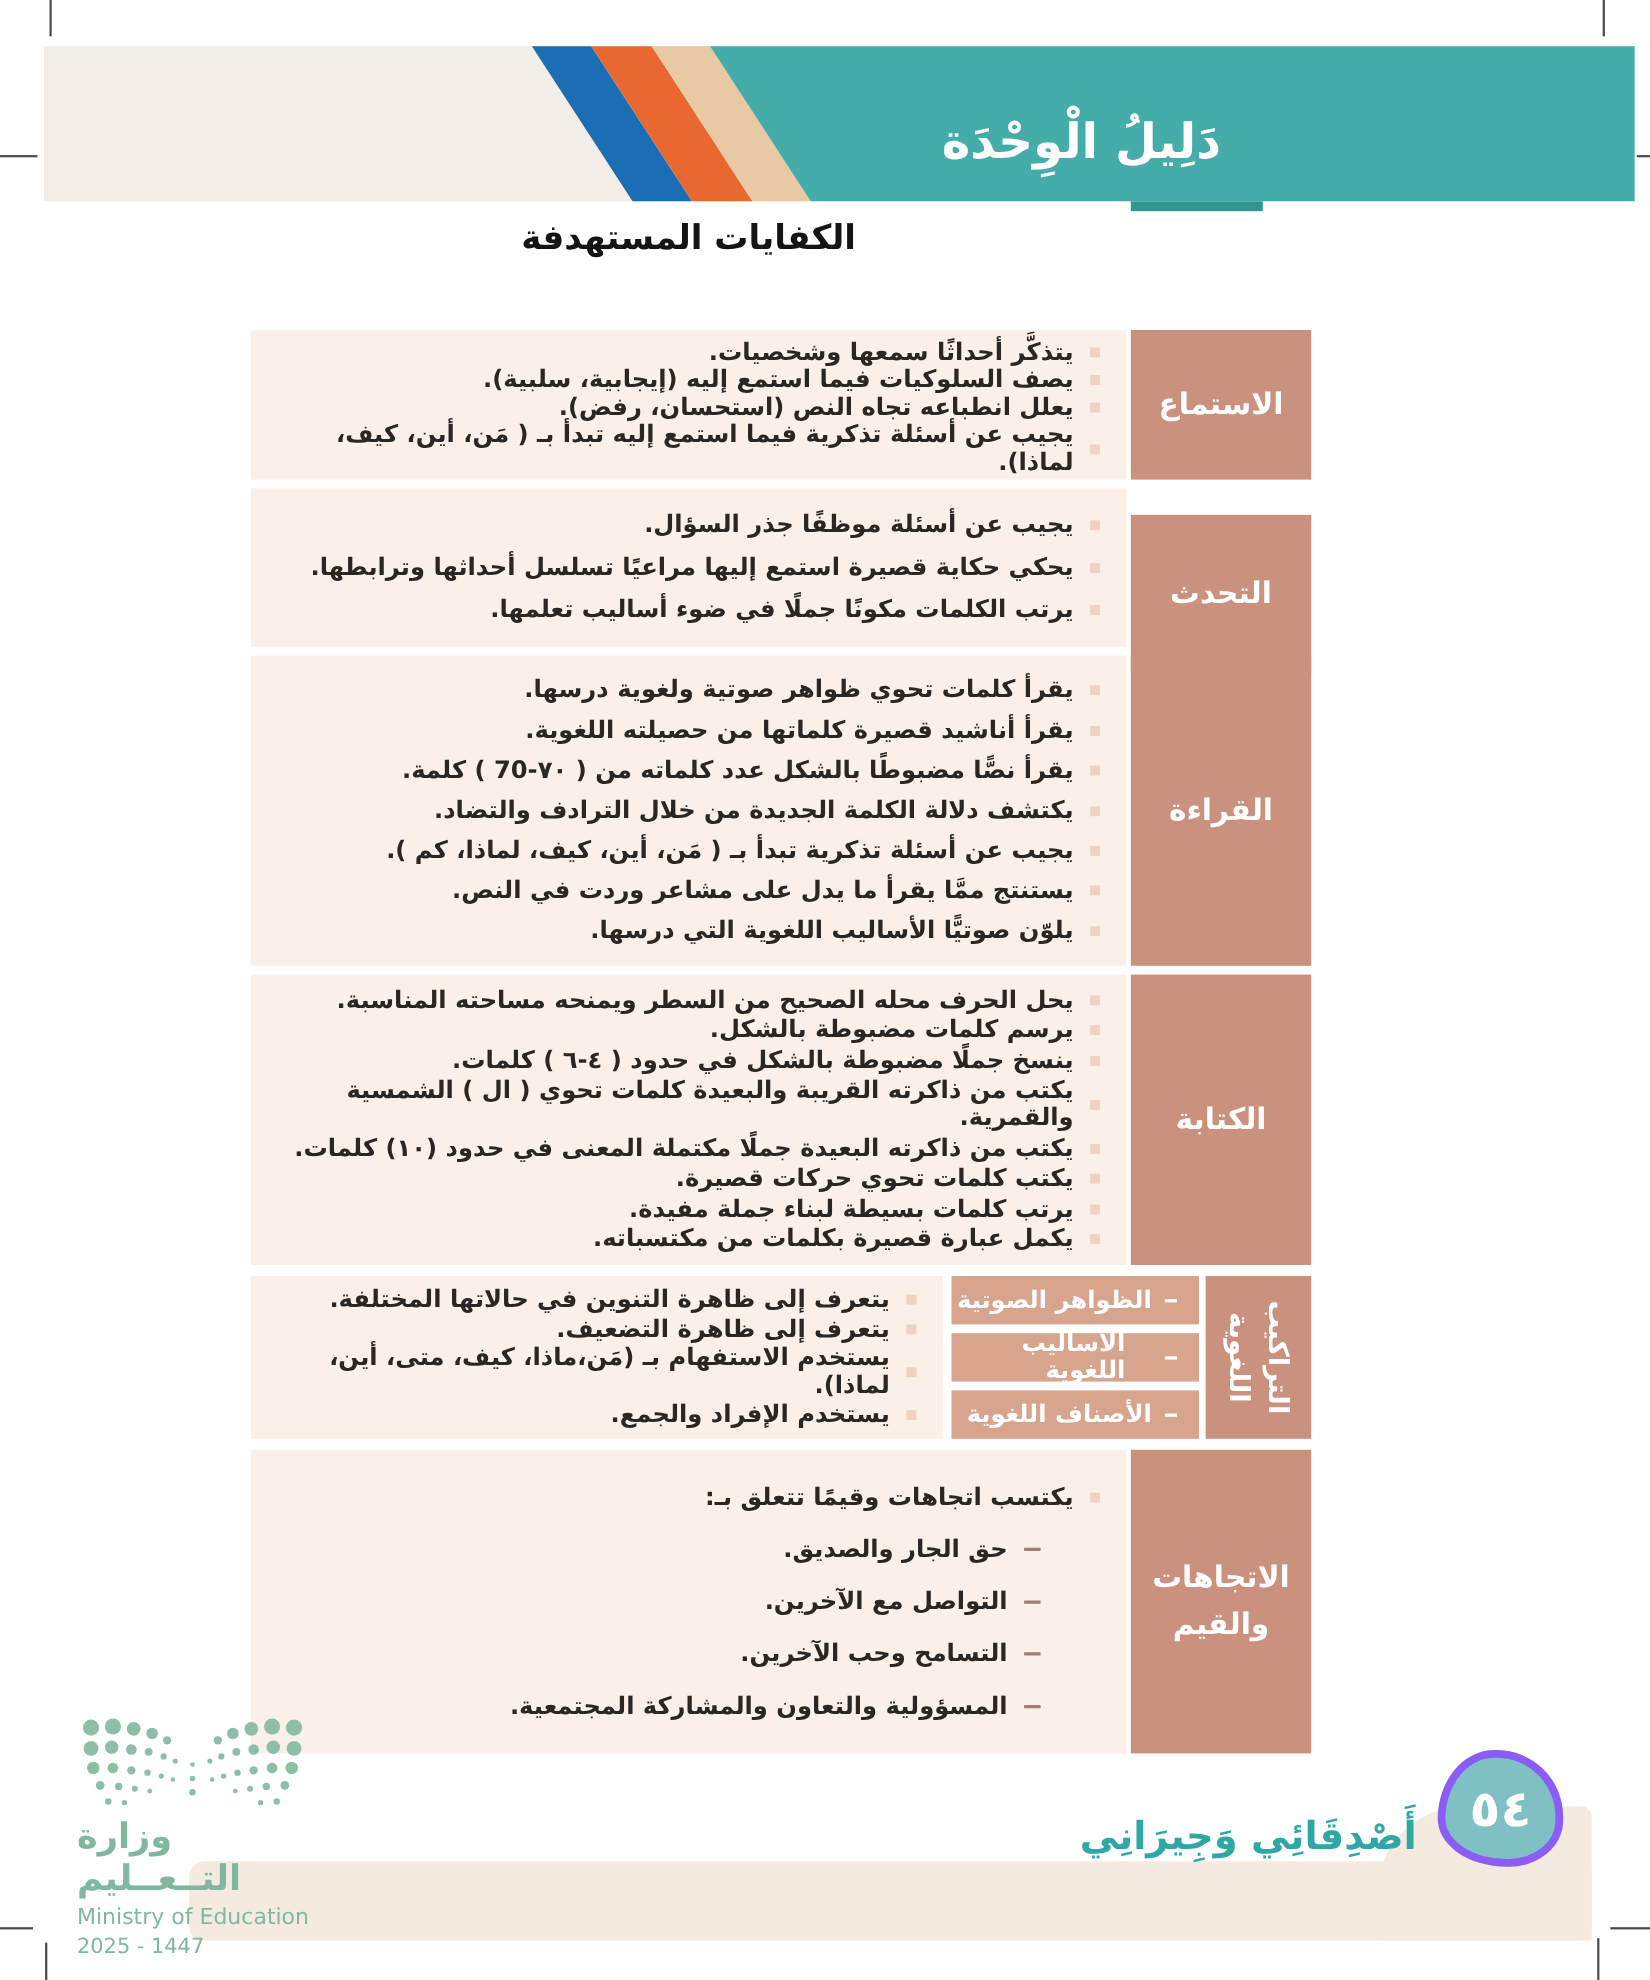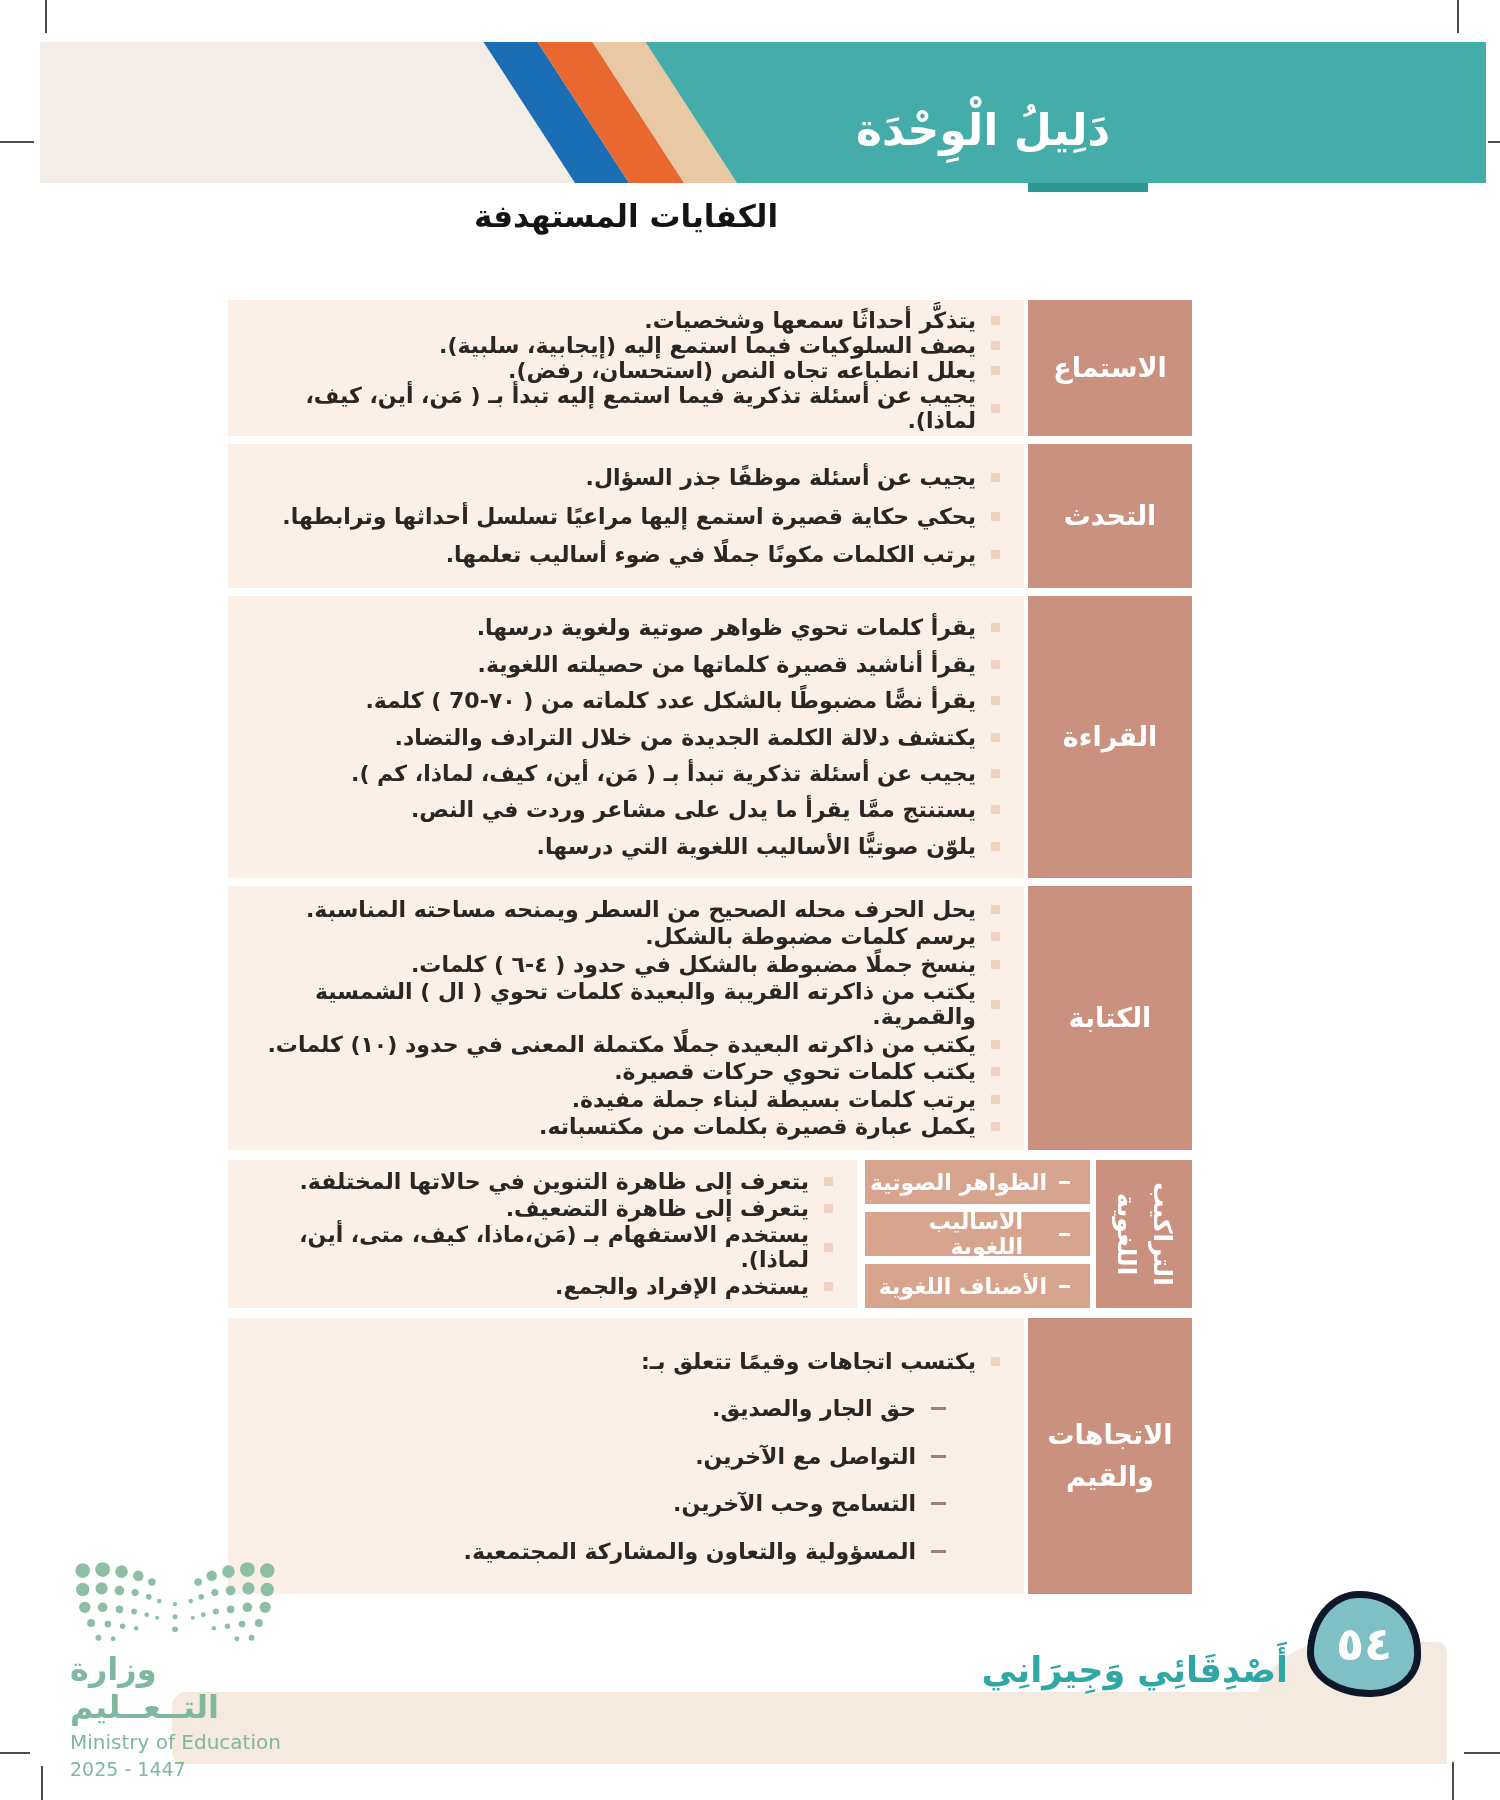--- a/index.html
+++ b/index.html
@@ -38,21 +38,21 @@
   .subbox .wdash{width:11px;height:3px;background:#fff;flex:none;}
   #vcell-bg{position:absolute;left:1096px;top:1160px;width:96px;height:148px;background:#C9917E;}
   #vcell-text{position:absolute;left:1070px;top:1186px;width:148px;height:96px;transform:rotate(90deg);
           display:flex;align-items:center;justify-content:center;text-align:center;color:#fff;
           font-size:25px;font-weight:700;line-height:1.45;direction:rtl;}
 
   
   #footer-band{position:absolute;left:172px;top:1692px;width:1275px;height:72px;background:#F5EAE0;border-radius:14px 6px 10px 12px;}
   #footer-bump{position:absolute;left:1252px;top:1642px;width:195px;height:122px;background:#F5EAE0;border-radius:80px 10px 0 0;}
   #page-badge{position:absolute;left:1307px;top:1591px;width:114px;height:106px;background:#7FC0C4;
-          border:7px solid #0f172a;box-sizing:border-box;display:flex;align-items:center;justify-content:center;
+          border:7px solid #8b5cf6;box-sizing:border-box;display:flex;align-items:center;justify-content:center;
           color:#fff;font-size:46px;font-weight:700;border-radius:46% 54% 44% 56% / 60% 58% 40% 42%;}
   #unit-name{position:absolute;right:212px;top:1650px;color:#2FA8A5;font-size:35px;font-weight:700;direction:rtl;}
 
   #ministry{position:absolute;left:70px;top:1558px;width:230px;color:#7FB89F;}
   #ministry-ar{font-size:32px;font-weight:700;margin-top:2px;direction:rtl;text-align:left;}
   #ministry-en{font-size:20px;margin-top:4px;}
   #ministry-years{font-size:19px;margin-top:4px;}
 </style>
 </head>
 <body>
@@ -92,21 +92,21 @@
       </div>
       <div class="item">
         <div class="sq"></div>
         <span>يعلل انطباعه تجاه النص (استحسان، رفض).</span>
       </div>
       <div class="item">
         <div class="sq"></div>
         <span>يجيب عن أسئلة تذكرية فيما استمع إليه تبدأ بـ ( مَن، أين، كيف، لماذا).</span>
       </div>
     </div>
-    <div class="hcell" style="top: 444px; height: 144px;">
+    <div class="hcell" style="top: 468px; height: 144px;">
       <span>التحدث</span>
     </div>
     <div class="ccell" style="top: 444px; height: 144px; width: 796px;">
       <div class="item">
         <div class="sq"></div>
         <span>يجيب عن أسئلة موظفًا جذر السؤال.</span>
       </div>
       <div class="item">
         <div class="sq"></div>
         <span>يحكي حكاية قصيرة استمع إليها مراعيًا تسلسل أحداثها وترابطها.</span>

